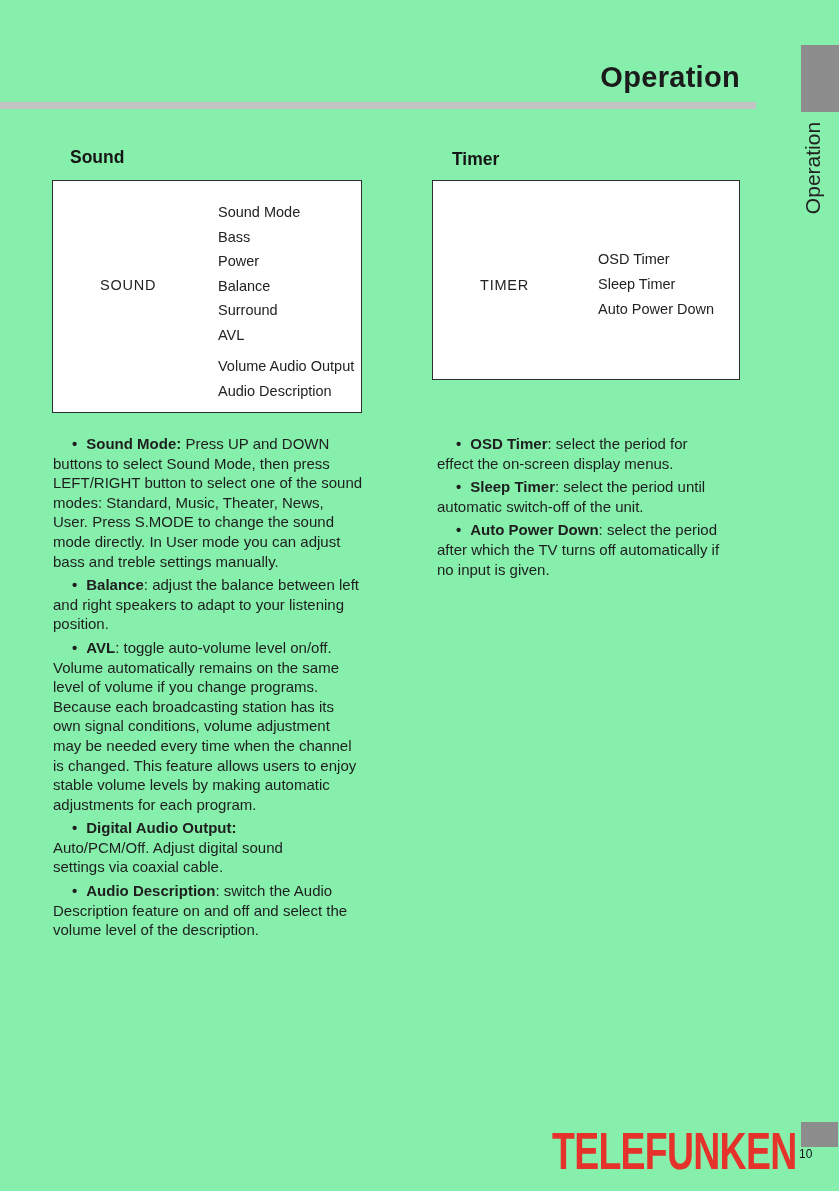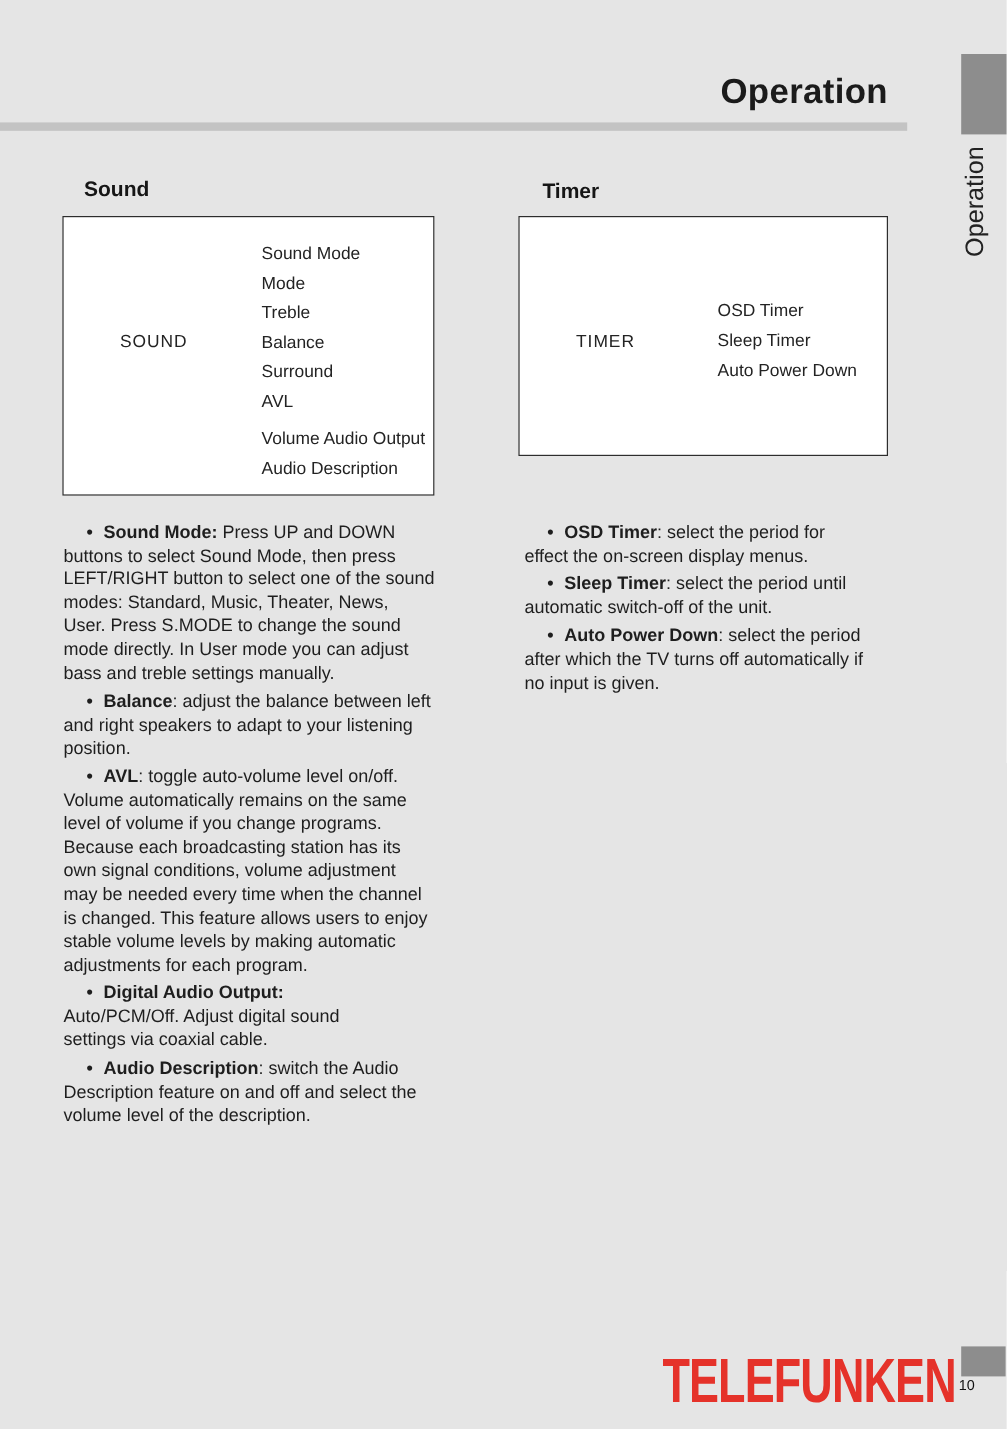--- a/index.html
+++ b/index.html
@@ -1,18 +1,18 @@
 <!DOCTYPE html>
 <html><head>
 <meta charset="utf-8">
 <style>
   * { margin:0; padding:0; box-sizing:border-box; }
   html,body { background:#ffffff; }
   .page {
-    position:relative; width:839px; height:1191px; background:#e5e5e5;
+    position:relative; width:839px; height:1191px; background:#86efac;
     font-family:"Liberation Sans", sans-serif; color:#1e1e1e; overflow:hidden;
   }
   
   .page-title {
     position:absolute; top:61px; left:0; width:740px; text-align:right;
     font-size:29px; font-weight:bold; color:#1b1b1b; letter-spacing:0.3px;
   }
   .header-rule {
     position:absolute; top:102px; left:0; width:756px; height:7px; background:#c3c3c3;
   }
@@ -64,22 +64,22 @@
   <div class="page-title">Operation</div>
   <div class="header-rule"></div>
   <div class="side-tab"></div>
   <div class="side-label">Operation</div>
 
   <div class="sec-heading sound-heading">Sound</div>
   <div class="menu-box sound-box">
     <div class="box-label">SOUND</div>
     <div class="box-items">
       <div class="mi">Sound Mode</div>
-      <div class="mi">Mode</div>
-      <div class="mi">Treble</div>
+      <div class="mi">Bass</div>
+      <div class="mi">Power</div>
       <div class="mi">Balance</div>
       <div class="mi">Surround</div>
       <div class="mi">AVL</div>
       <div class="mi gap">Volume Audio Output</div>
       <div class="mi">Audio Description</div>
     </div>
   </div>
 
   <div class="sec-heading timer-heading">Timer</div>
   <div class="menu-box timer-box">

